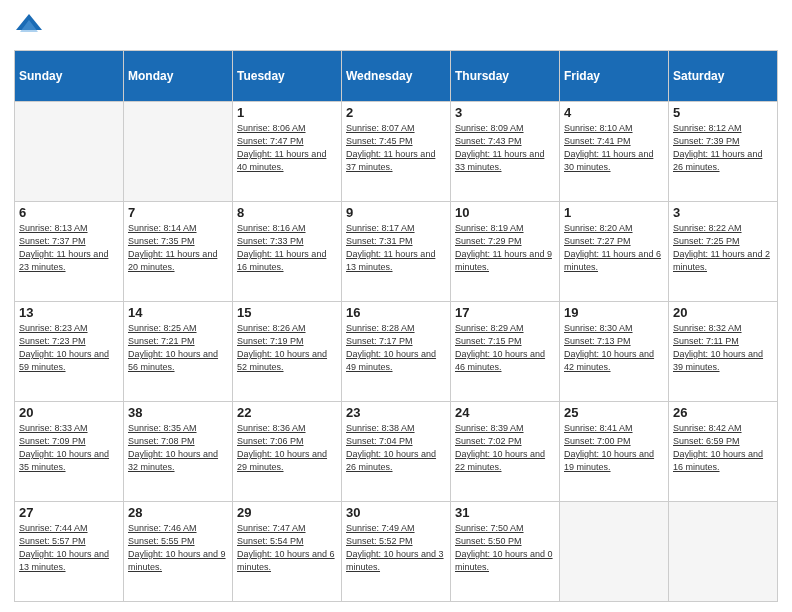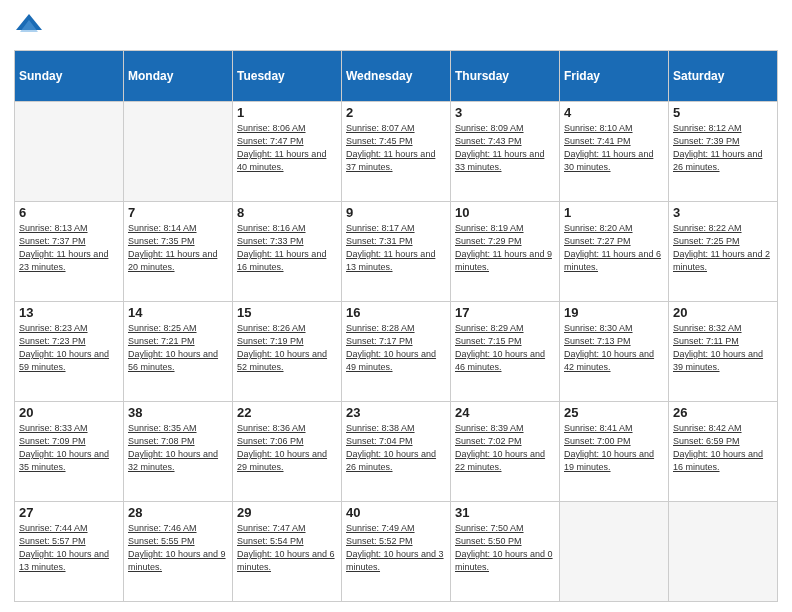--- a/index.html
+++ b/index.html
@@ -249,21 +249,21 @@
           </td>
           <td>
             <span class="day-number">28</span>
             <div class="day-info">Sunrise: 7:46 AM<br>Sunset: 5:55 PM<br>Daylight: 10 hours and 9 minutes.</div>
           </td>
           <td>
             <span class="day-number">29</span>
             <div class="day-info">Sunrise: 7:47 AM<br>Sunset: 5:54 PM<br>Daylight: 10 hours and 6 minutes.</div>
           </td>
           <td>
-            <span class="day-number">40</span>
+            <span class="day-number">30</span>
             <div class="day-info">Sunrise: 7:49 AM<br>Sunset: 5:52 PM<br>Daylight: 10 hours and 3 minutes.</div>
           </td>
           <td>
             <span class="day-number">31</span>
             <div class="day-info">Sunrise: 7:50 AM<br>Sunset: 5:50 PM<br>Daylight: 10 hours and 0 minutes.</div>
           </td>
           <td class="empty"></td>
           <td class="empty"></td>
         </tr>
       </tbody>

